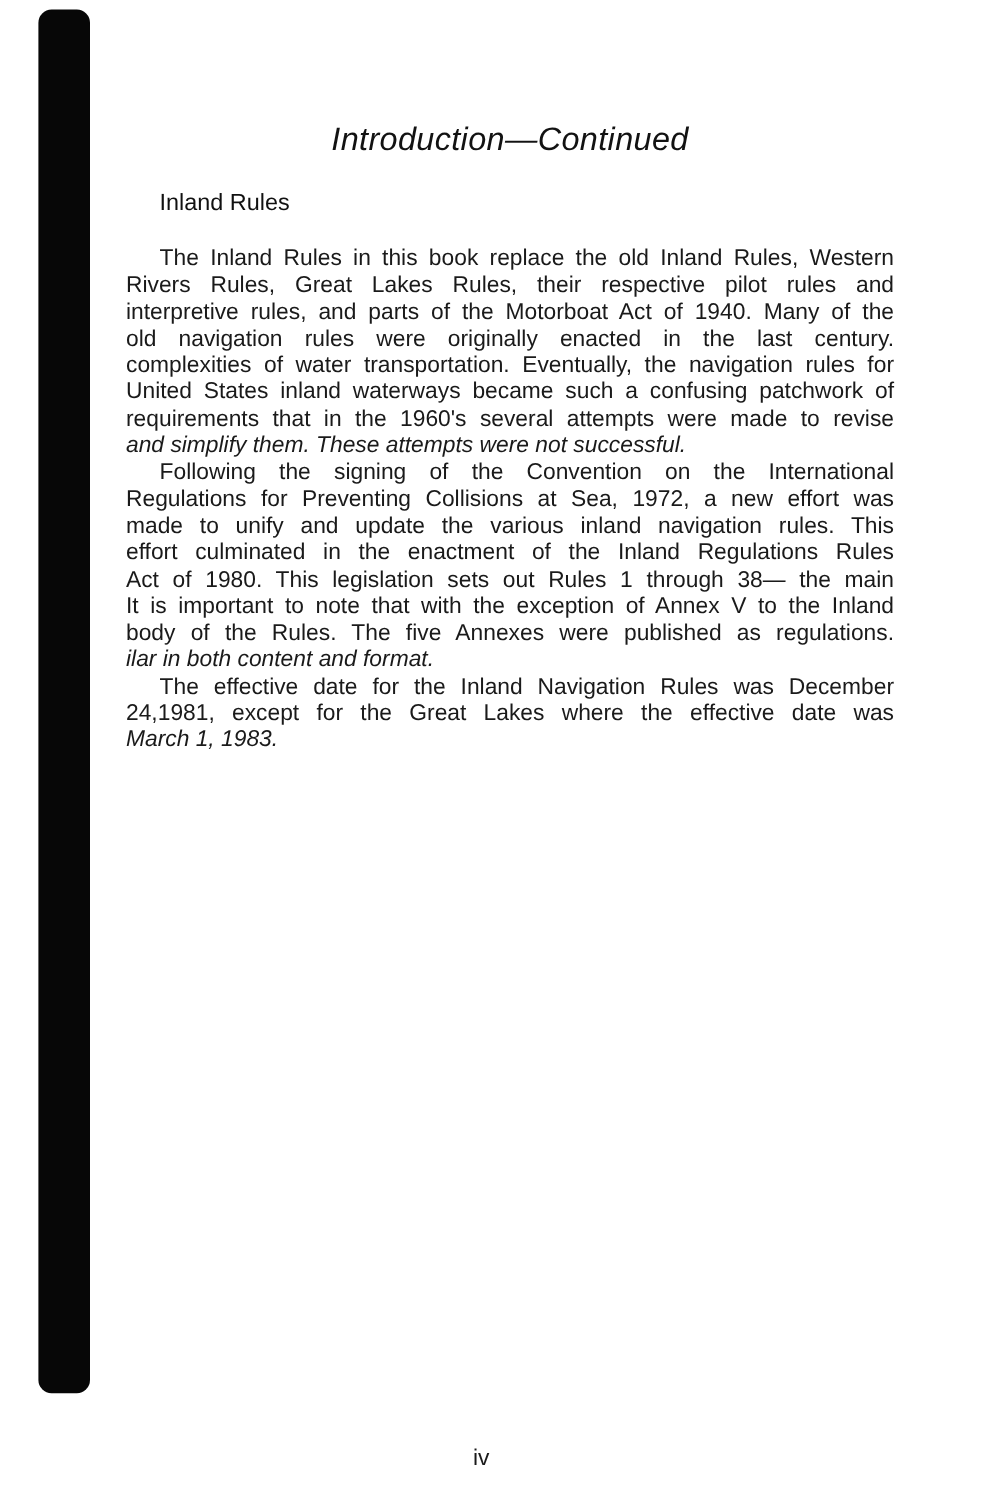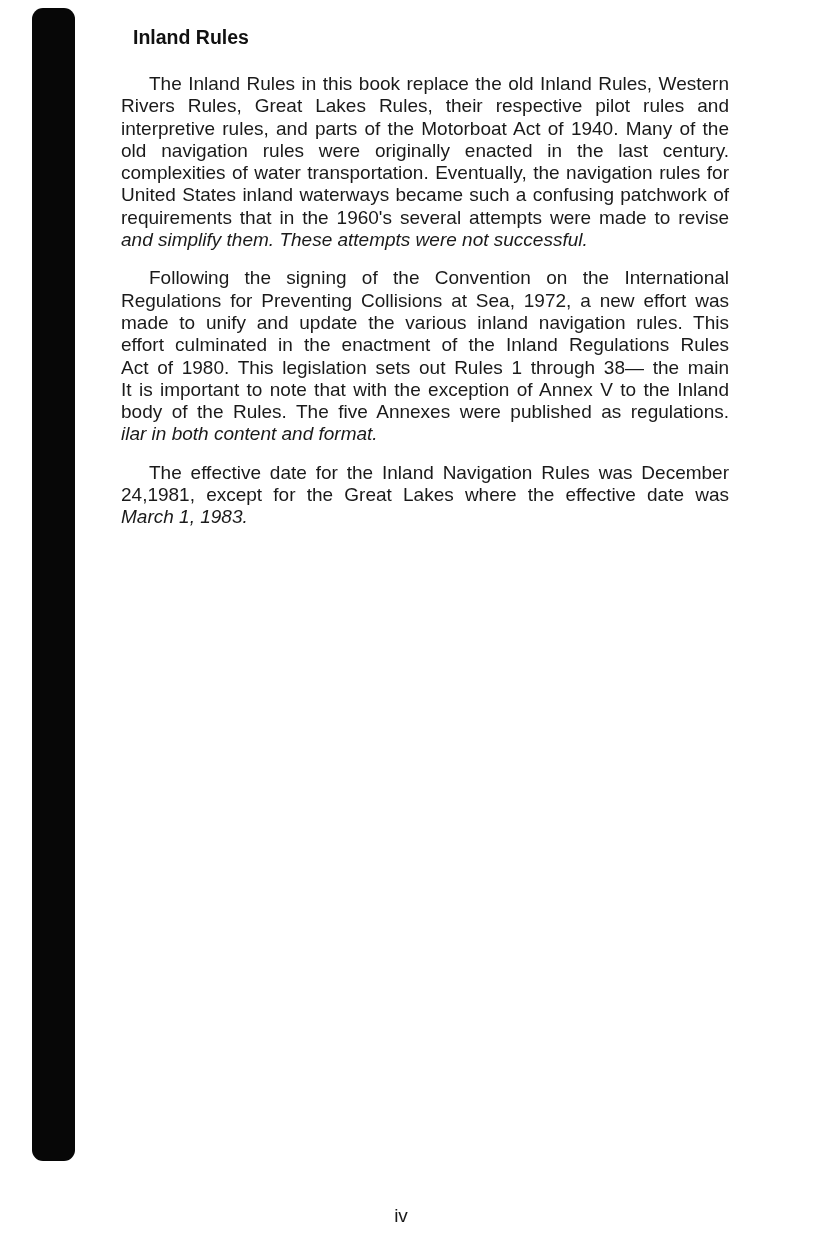--- a/index.html
+++ b/index.html
@@ -35,25 +35,25 @@
     font-style: italic;
     font-weight: 400;
     text-align: center;
     letter-spacing: 0.3px;
     color: #121212;
   }
   .section-heading {
     margin: 26px 0 0 28px;
     font-size: 19.5px;
     line-height: 23px;
-    font-weight: 700;
+    font-weight: 400;
     color: #111111;
   }
   .body-text { margin-top: 24px; }
-  .para { margin: 16px; }
+  .para { margin: 0; }
   .line {
     font-size: 19px;
     line-height: 22.3px;
     text-align: justify;
     text-align-last: justify;
     white-space: normal;
     color: #1a1a1a;
   }
   .line.last { text-align-last: left; font-style: italic; }
   .line.indent { text-indent: 28px; }
@@ -68,20 +68,21 @@
     line-height: 23px;
     color: #1a1a1a;
   }
 </style>
 </head>
 <body>
 
 <div class="page">
   <div class="spine-bar"></div>
   <div class="content">
+    <h1 class="doc-title">Introduction—Continued</h1>
     <h2 class="section-heading">Inland Rules</h2>
     <div class="body-text" id="body-text">
         <div class="para">
           <div class="line indent">The Inland Rules in this book replace the old Inland Rules, Western</div>
           <div class="line">Rivers Rules, Great Lakes Rules, their respective pilot rules and</div>
           <div class="line">interpretive rules, and parts of the Motorboat Act of 1940. Many of the</div>
           <div class="line">old navigation rules were originally enacted in the last century.</div>
           <div class="line">complexities of water transportation. Eventually, the navigation rules for</div>
           <div class="line">United States inland waterways became such a confusing patchwork of</div>
           <div class="line">requirements that in the 1960's several attempts were made to revise</div>

